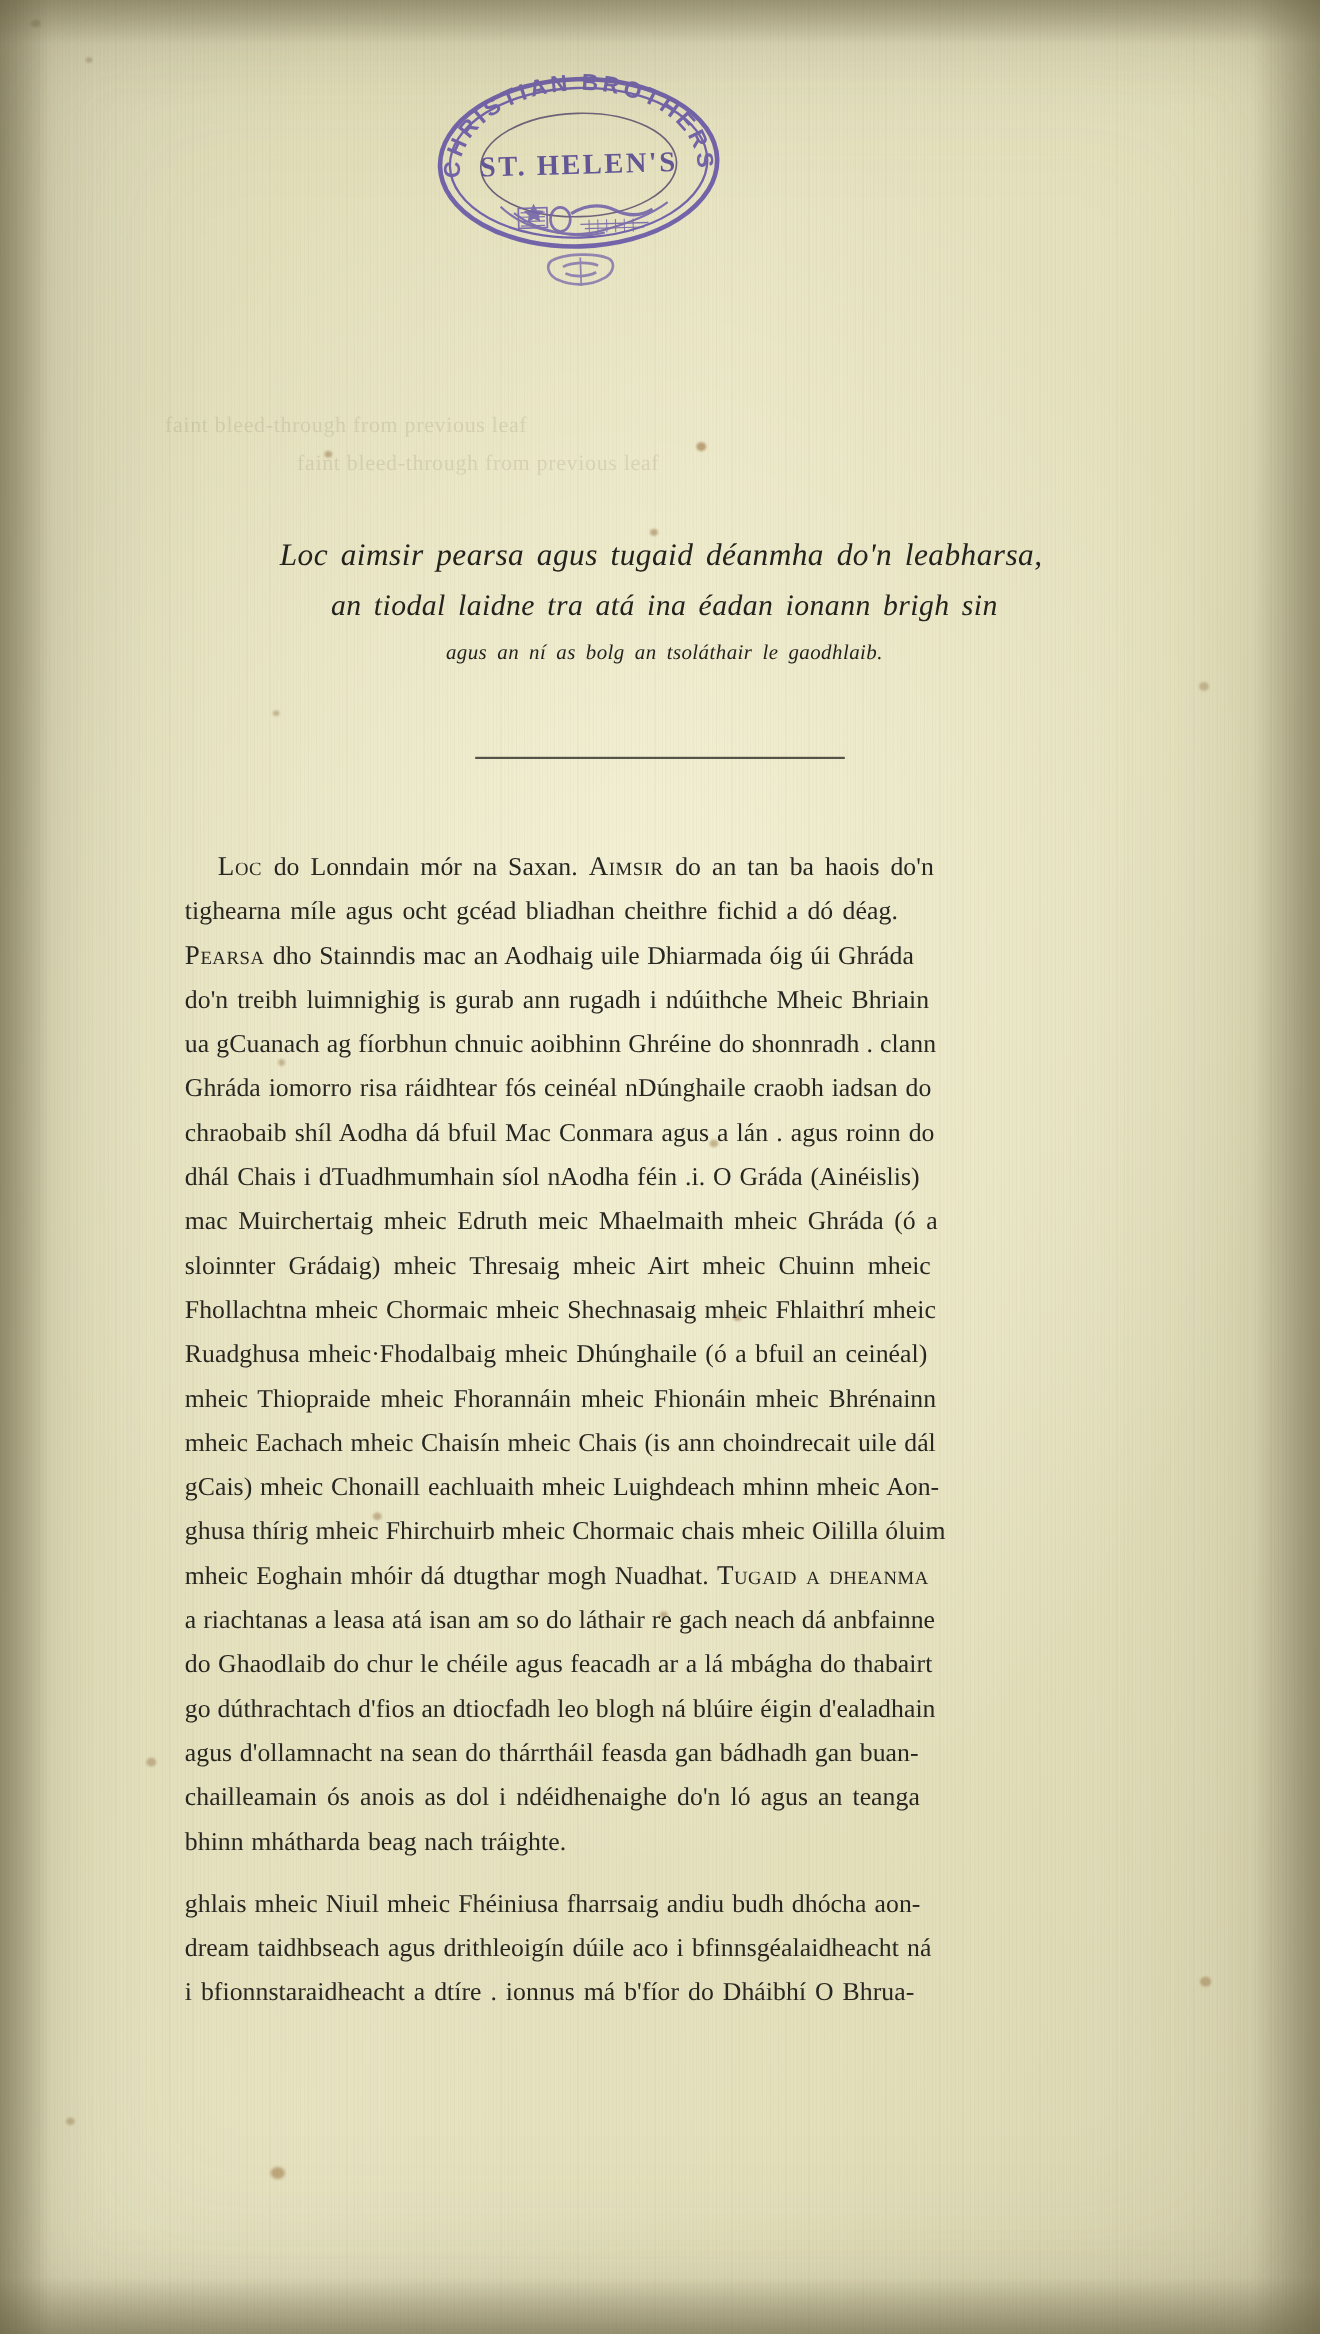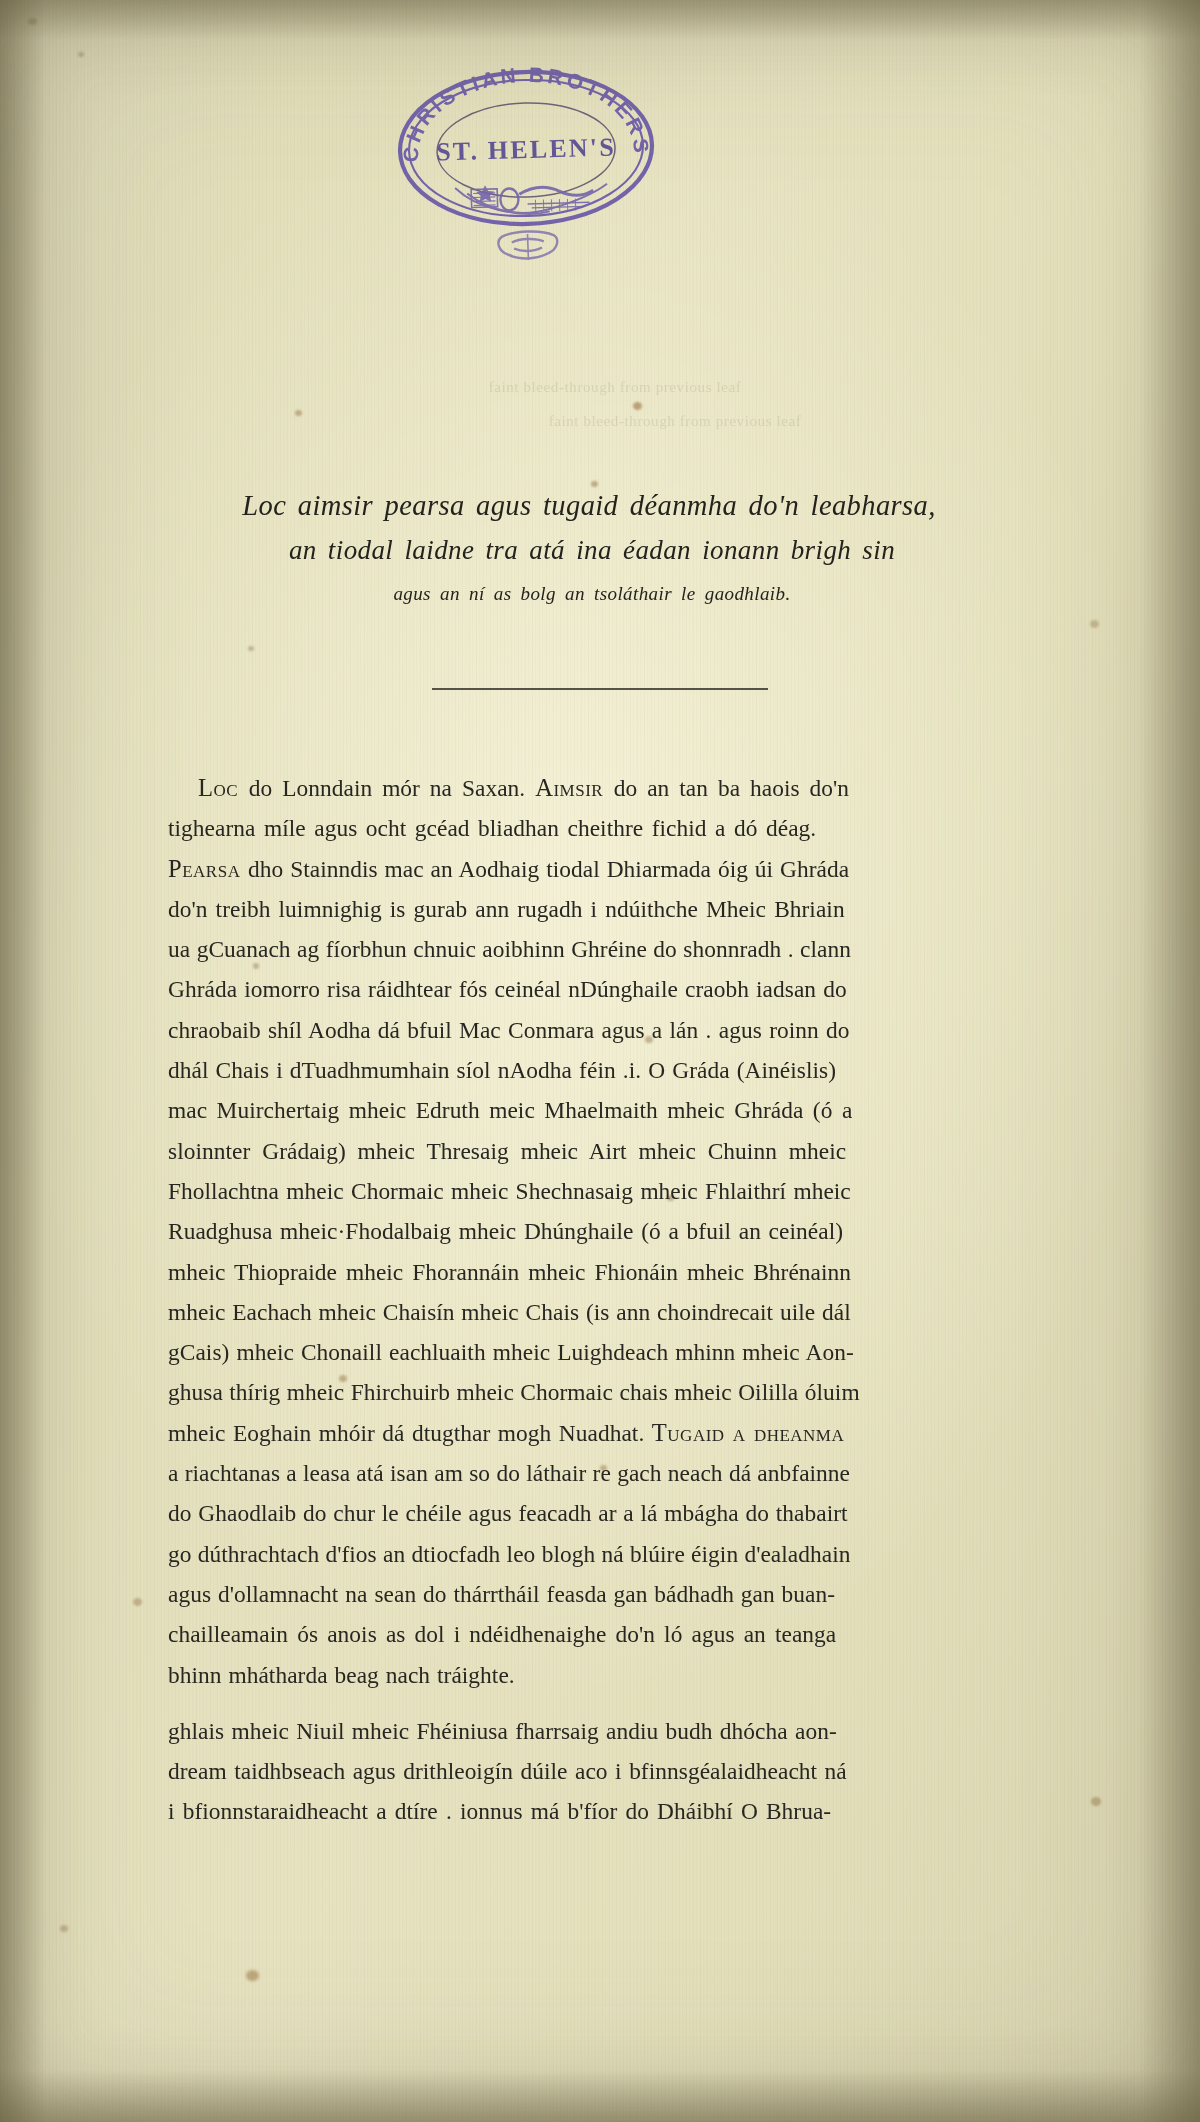--- a/index.html
+++ b/index.html
@@ -91,35 +91,35 @@
     transform: rotate(-2deg);
   }
   .stamp-flourish svg { display:block; width:100%; height:100%; }
 
   
   .ghost {
     position: absolute;
     left: 150px;
     top: 370px;
     width: 930px;
-    font-size: 15px;
+    font-size: 20px;
     line-height: 34px;
     color: rgba(110,104,72,0.16);
     letter-spacing: .6px;
-    text-align: center;
+    text-align: left;
     pointer-events: none;
     user-select: none;
     font-family: "Liberation Serif", serif;
   }
   .ghost div:nth-child(2) { margin-left: 120px; }
 
   
   .heading {
     position: absolute;
-    left: 92px;
+    left: 104px;
     top: 484px;
     width: 1000px;
     text-align: center;
     font-style: italic;
     font-size: 28.5px;
     line-height: 44px;
     letter-spacing: .4px;
     color: #23221c;
     word-spacing: 4px;
   }
@@ -241,21 +241,21 @@
     <span class="hl">an tiodal laidne tra atá ina éadan ionann brigh sin</span>
     <span class="hl">agus an ní as bolg an tsoláthair le gaodhlaib.</span>
   </div>
 
   <div class="rule"></div>
 
   <div class="body">
     <p>
         <span class="ln" style="word-spacing: 4px;"><span class="indent"></span><span class="sc">Loc </span><span>do Lonndain mór na Saxan. </span><span class="sc">Aimsir </span><span>do an tan ba haois do'n</span></span>
         <span class="ln" style="word-spacing: 2.6px;"><span>tighearna míle agus ocht gcéad bliadhan cheithre fichid a dó déag.</span></span>
-        <span class="ln" style="word-spacing: 1px;"><span class="sc">Pearsa </span><span>dho Stainndis mac an Aodhaig tiodal Dhiarmada óig úi Ghráda</span></span>
+        <span class="ln" style="word-spacing: 1px;"><span class="sc">Pearsa </span><span>dho Stainndis mac an Aodhaig uile Dhiarmada óig úi Ghráda</span></span>
         <span class="ln" style="word-spacing: 2.2px;"><span>do'n treibh luimnighig is gurab ann rugadh i ndúithche Mheic Bhriain</span></span>
         <span class="ln" style="word-spacing: 0.6px;"><span>ua gCuanach ag fíorbhun chnuic aoibhinn Ghréine do shonnradh . clann</span></span>
         <span class="ln" style="word-spacing: 1.2px;"><span>Ghráda iomorro risa ráidhtear fós ceinéal nDúnghaile craobh iadsan do</span></span>
         <span class="ln" style="word-spacing: 1.4px;"><span>chraobaib shíl Aodha dá bfuil Mac Conmara agus a lán . agus roinn do</span></span>
         <span class="ln" style="word-spacing: 1.2px;"><span>dhál Chais i dTuadhmumhain síol nAodha féin .i. O Gráda (Ainéislis)</span></span>
         <span class="ln" style="word-spacing: 3.6px;"><span>mac Muirchertaig mheic Edruth meic Mhaelmaith mheic Ghráda (ó a</span></span>
         <span class="ln" style="word-spacing: 6px;"><span>sloinnter Grádaig) mheic Thresaig mheic Airt mheic Chuinn mheic</span></span>
         <span class="ln" style="word-spacing: 1.4px;"><span>Fhollachtna mheic Chormaic mheic Shechnasaig mheic Fhlaithrí mheic</span></span>
         <span class="ln" style="word-spacing: 1.8px;"><span>Ruadghusa mheic·Fhodalbaig mheic Dhúnghaile (ó a bfuil an ceinéal)</span></span>
         <span class="ln" style="word-spacing: 3px;"><span>mheic Thiopraide mheic Fhorannáin mheic Fhionáin mheic Bhrénainn</span></span>

